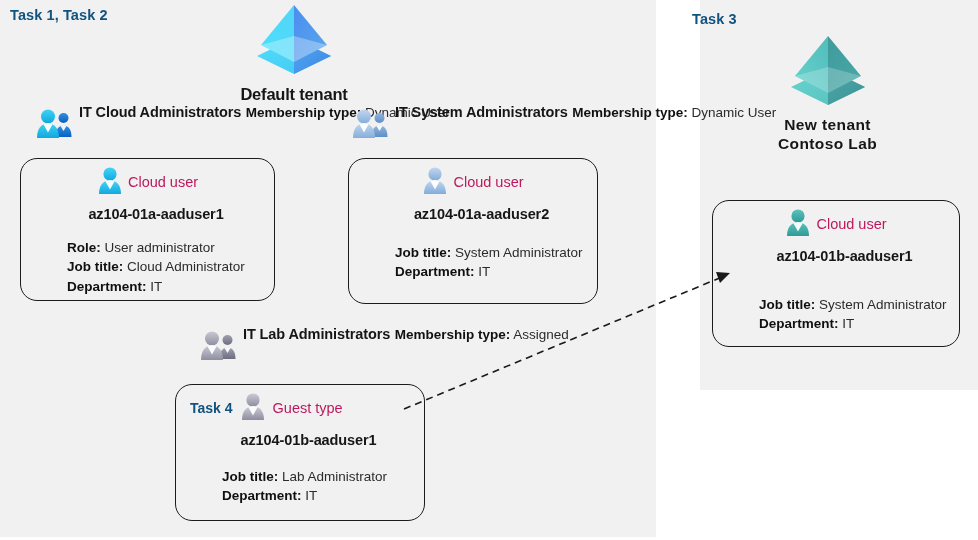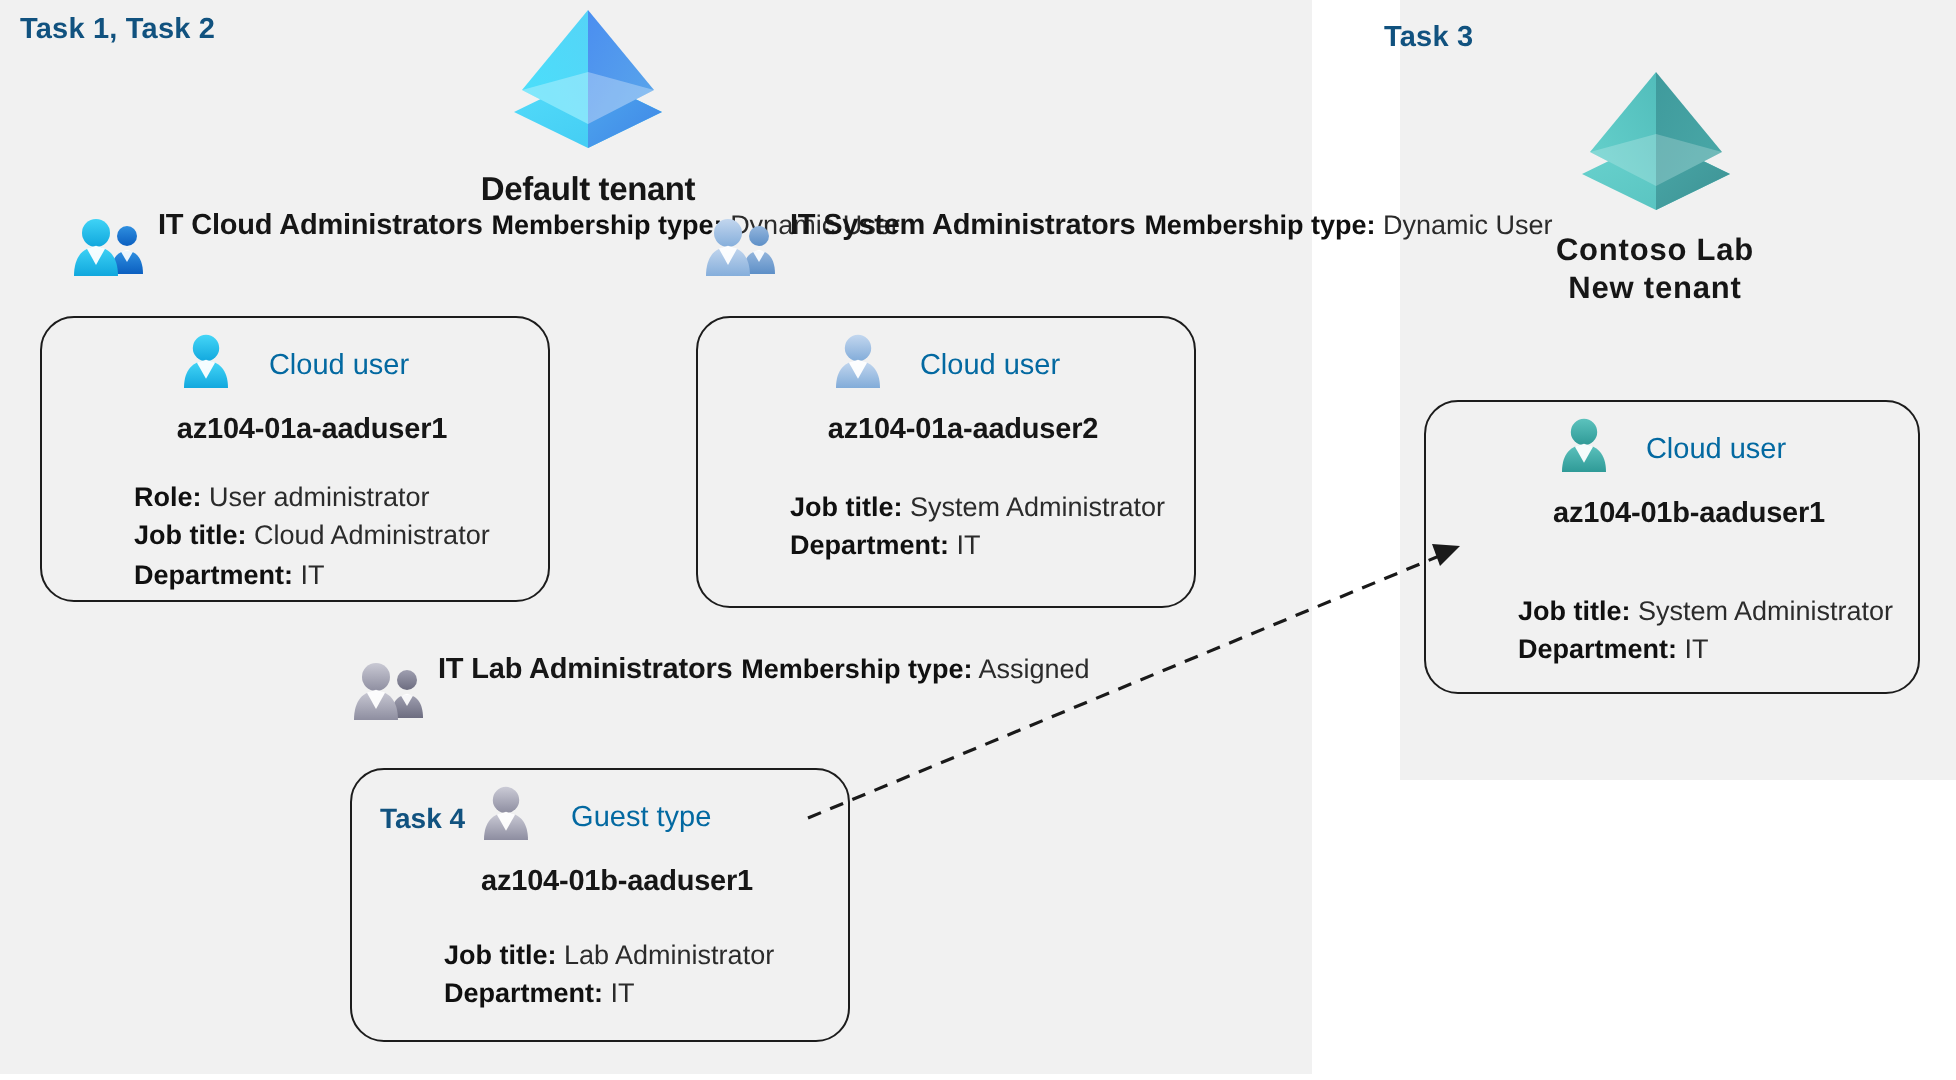--- a/index.html
+++ b/index.html
@@ -50,21 +50,21 @@
     letter-spacing: -0.2px;
   }
   #tenant-new .tenant-name { font-size: 15.5px; letter-spacing: .4px; }
 
   .tenant-icon { display: block; margin: 0 auto 4px auto; }
 
   
   .group-block { position: absolute; }
   #group-cloud  { left: 36px;  top: 103px; }
   #group-system { left: 352px; top: 103px; }
-  #group-lab    { left: 176px; top: 325px; }
+  #group-lab    { left: 200px; top: 325px; }
 
   .group-row { display: flex; align-items: flex-start; }
   .group-icon { flex: 0 0 auto; margin-top: 4px; margin-right: 5px; }
   .group-texts { display: block; }
   .group-name {
     font-size: 14.5px;
     font-weight: bold;
     color: #161616;
     white-space: nowrap;
     line-height: 1.35;
@@ -94,23 +94,22 @@
   .card-head {
     display: flex;
     align-items: center;
     justify-content: center;
     gap: 5px;
     margin-top: 7px;
   }
   .card-head.left-aligned { justify-content: flex-start; padding-left: 14px; gap: 7px; }
   .card-head .kind-text {
     font-size: 14.5px;
-    color: #0369a1;
-    white-space: nowrap;
-    margin-left: 13px;
+    color: #be185d;
+    white-space: nowrap;
   }
   .card-head .task-inline {
     font-size: 14px;
     font-weight: bold;
     color: #11527f;
     white-space: nowrap;
   }
 
   .card-username {
     font-size: 14.5px;
@@ -207,22 +206,22 @@
             <stop offset="1" stop-color="#3d9294"></stop>
         </linearGradient>
       </defs>
       <path d="M42 36 L79 54 L42 72 L5 54 Z" fill="url(#tn-baseL)"></path>
       <path d="M42 36 L79 54 L42 72 Z" fill="url(#tn-baseR)"></path>
       <path d="M42 3 L42 60 L9 43 Z" fill="url(#tn-left)"></path>
       <path d="M42 3 L42 60 L75 43 Z" fill="url(#tn-right)"></path>
       <path d="M42 34 L9 43 L42 60 L75 43 Z" fill="#ffffff" opacity="0.22"></path>
     </svg>
   </span>
+  <div class="tenant-name">New  tenant</div>
   <div class="tenant-name">Contoso Lab</div>
-  <div class="tenant-name">New  tenant</div>
 </div>
 
 <div class="group-block" id="group-cloud">
   <div class="group-row">
     <span class="group-icon">
       <svg width="38" height="32" viewBox="0 0 38 32">
         <defs>
           <linearGradient id="gc-a" x1="0" y1="0" x2="0" y2="1">
             <stop offset="0" stop-color="#3fd3f6"></stop>
               <stop offset="1" stop-color="#10a7dd"></stop>

